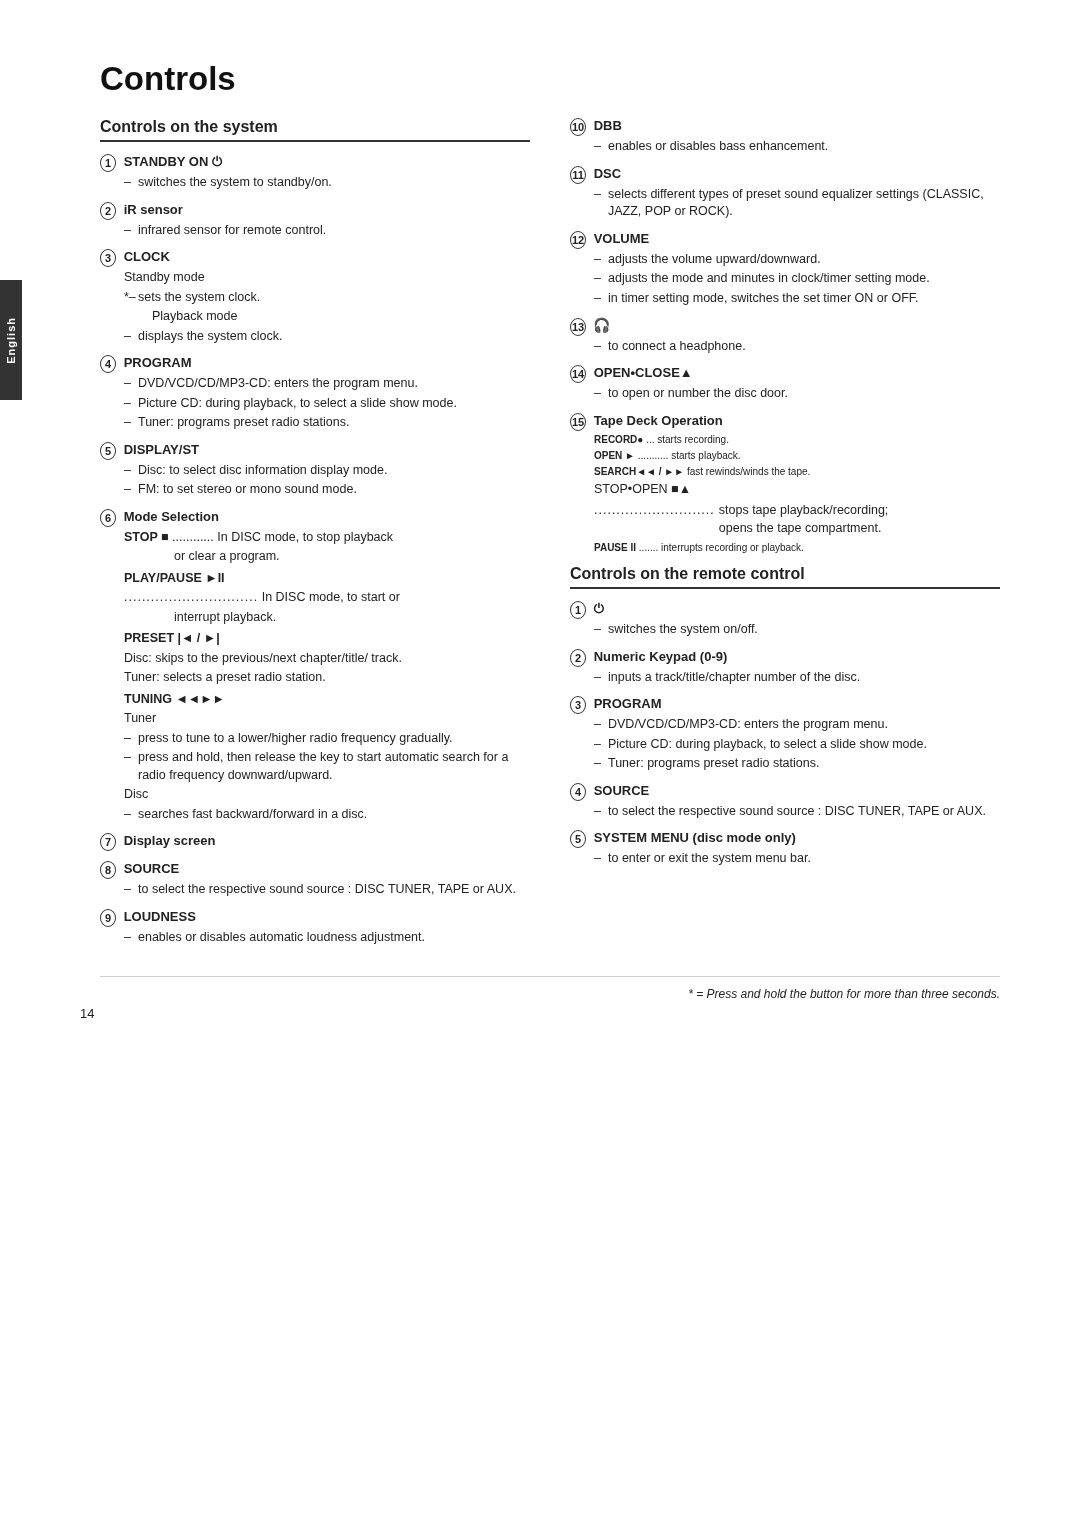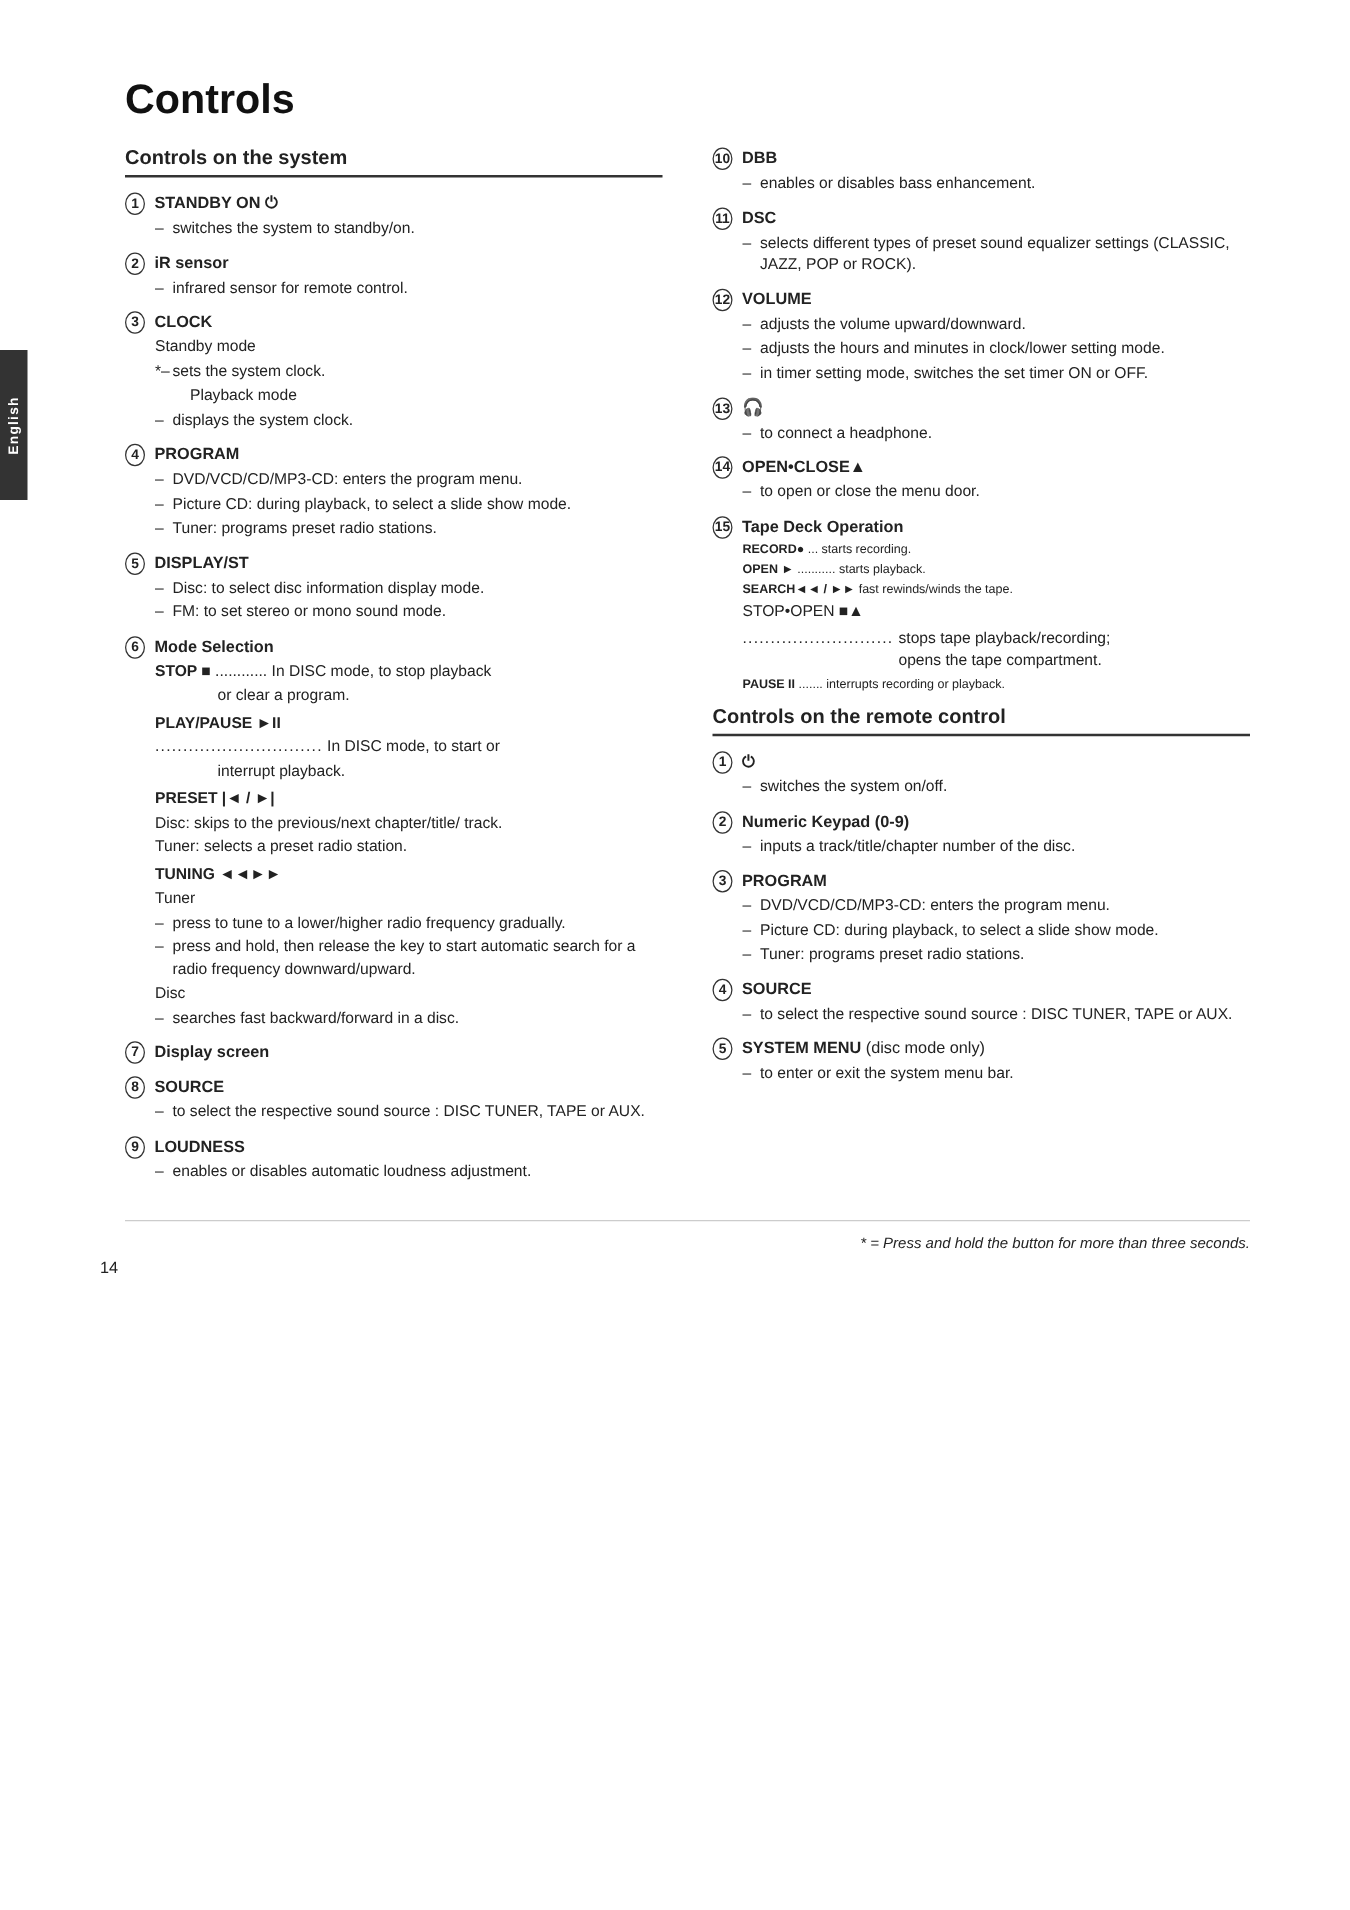--- a/index.html
+++ b/index.html
@@ -89,21 +89,21 @@
       margin-right: 4px;
       vertical-align: middle;
     }
 
     .item-title {
       font-weight: bold;
       font-size: 13px;
     }
 
     .item-subtitle {
-      font-weight: normal;
+      font-weight: bold;
       font-size: 13px;
     }
 
     .item-desc {
       padding-left: 24px;
       margin-top: 2px;
     }
     .item-desc p {
       position: relative;
       padding-left: 14px;
@@ -320,38 +320,38 @@
         <div class="item-desc">
           <p>selects different types of preset sound equalizer settings (CLASSIC, JAZZ, POP or ROCK).</p>
         </div>
       </div>
 
       <div class="control-item">
         <span class="item-number">12</span>
         <span class="item-title">VOLUME</span>
         <div class="item-desc">
           <p>adjusts the volume upward/downward.</p>
-          <p>adjusts the hours and minutes in clock/lower setting mode.</p>
+          <p>adjusts the mode and minutes in clock/timer setting mode.</p>
           <p>in timer setting mode, switches the set timer ON or OFF.</p>
         </div>
       </div>
 
       <div class="control-item">
         <span class="item-number">13</span>
         <span class="item-title headphone-symbol">🎧</span>
         <div class="item-desc">
           <p>to connect a headphone.</p>
         </div>
       </div>
 
       <div class="control-item">
         <span class="item-number">14</span>
         <span class="item-title">OPEN•CLOSE▲</span>
         <div class="item-desc">
-          <p>to open or close the menu door.</p>
+          <p>to open or number the disc door.</p>
         </div>
       </div>
 
       <div class="control-item">
         <span class="item-number">15</span>
         <span class="item-subtitle"><b>Tape Deck Operation</b></span>
         <div class="tape-ops">
           <div class="tape-row">
             <span class="bold">RECORD●</span>
             <span> ... starts recording.</span>

